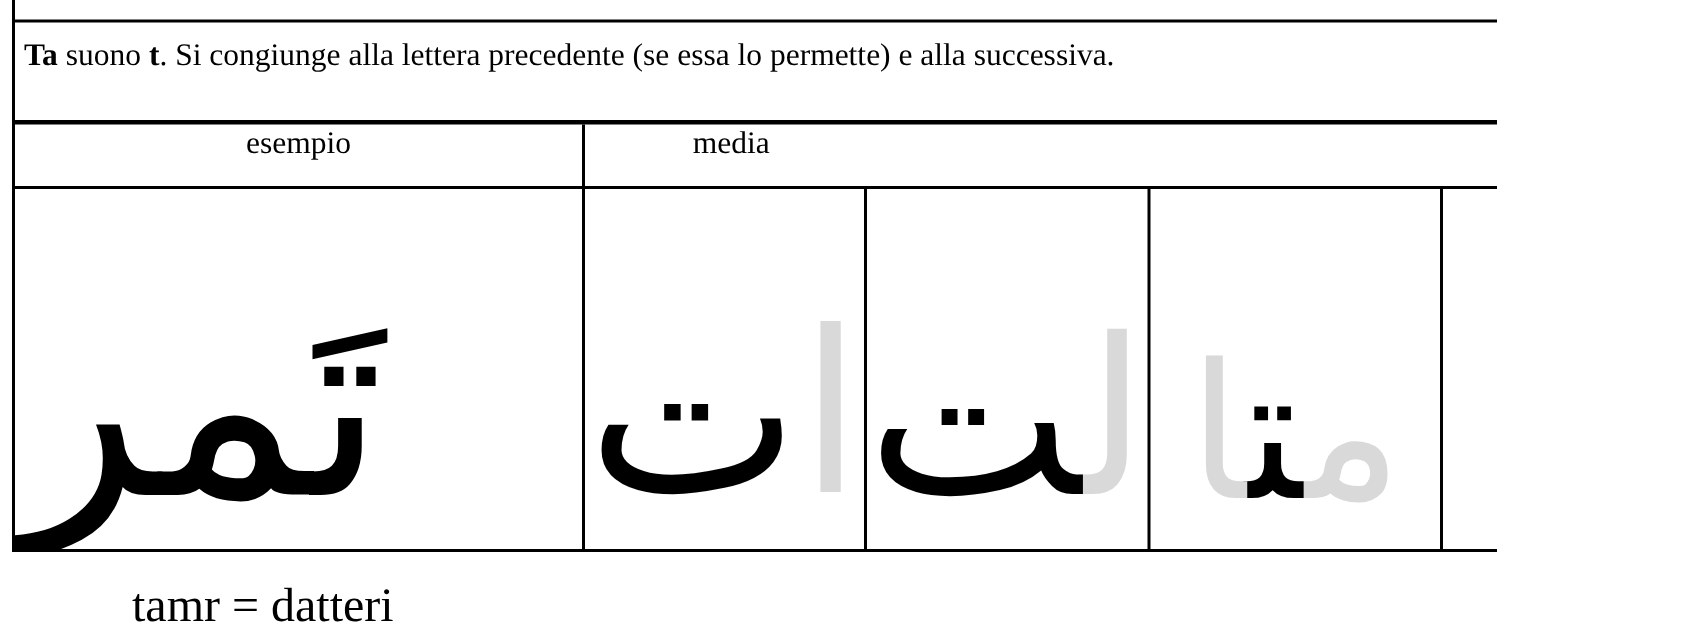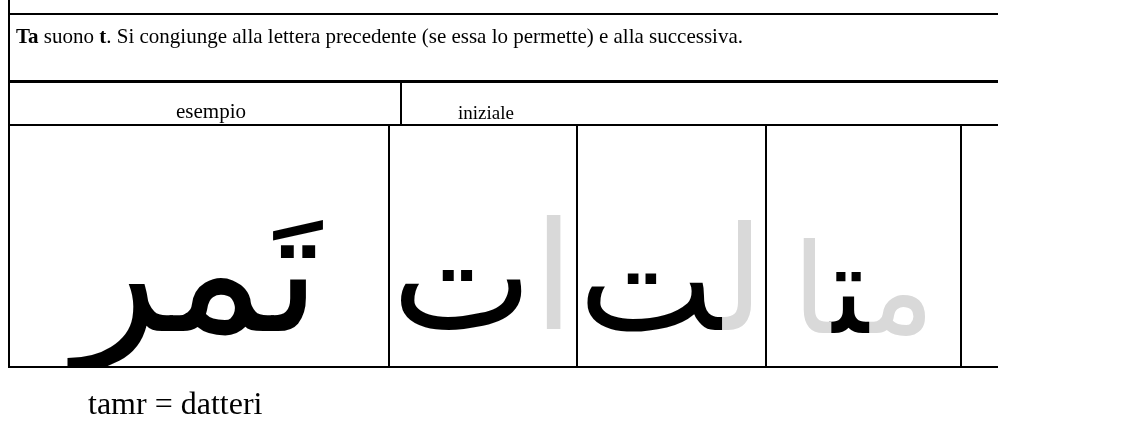--- a/index.html
+++ b/index.html
@@ -35,33 +35,33 @@
   }
   .row-glyphs{
     position:absolute;left:0;top:126px;width:100%;height:242px;
     box-sizing:border-box;
     border-bottom:2px solid var(--border,#000);
     display:flex;
   }
   .col{box-sizing:border-box;height:100%;}
   .col:not(:last-child){border-right:2px solid var(--border,#000);}
   .w0{width:380px}.w1{width:188px}.w2{width:189px}.w3{width:195px}.w4{width:144px}
-  .hcell{display:flex;align-items:flex-end;justify-content:center;font-size:21px;margin-left:12px;}
+  .hcell{display:flex;align-items:flex-start;justify-content:center;font-size:21px;}
   .hcell.small{font-size:19px;}
   .gcell{
     display:flex;direction:rtl;
     align-items:flex-end;justify-content:center;
     font-family:"DejaVu Sans",sans-serif;
     line-height:1;
     padding-bottom:14px;
     overflow:hidden;
   }
   .gcell .ink{color:var(--ink,#000000);}
   .gcell .ghost{color:var(--ghost,#d9d9d9);}
-  .g-esempio{justify-content:center;font-size:175px;padding-bottom:8px;padding-right:2px;}
+  .g-esempio{justify-content:flex-end;font-size:175px;padding-bottom:8px;padding-right:2px;}
   .g-isolata{font-size:150px;}
   .g-finale{font-size:145px;}
   .g-media{font-size:125px;}
   .g-iniziale{font-size:135px;}
   .caption{
     position:absolute;left:88px;top:385px;
     font-size:32px;
   }
 </style>
 </head>
@@ -70,22 +70,22 @@
 <div class="page">
 
   <div class="frame">
 
     <div class="row-desc"><span class="b">Ta</span><span> suono </span><span class="b">t</span><span>. Si congiunge alla lettera precedente (se essa lo permette) e alla successiva.</span></div>
 
     <div class="row-head">
       <div class="col w0 hcell">
           <span>esempio</span>
         </div>
-      <div class="col w4 hcell small">
-          <span>iniziale</span>
+      <div class="col w3 hcell">
+          <span>media</span>
         </div>
     </div>
 
     <div class="row-glyphs">
       <div class="col w0 gcell g-esempio">
           <span class="ink">تَمر</span>
         </div>
       <div class="col w1 gcell g-isolata">
           <span class="ghost">ﺍ</span>
           <span class="ink">ﺕ</span>

